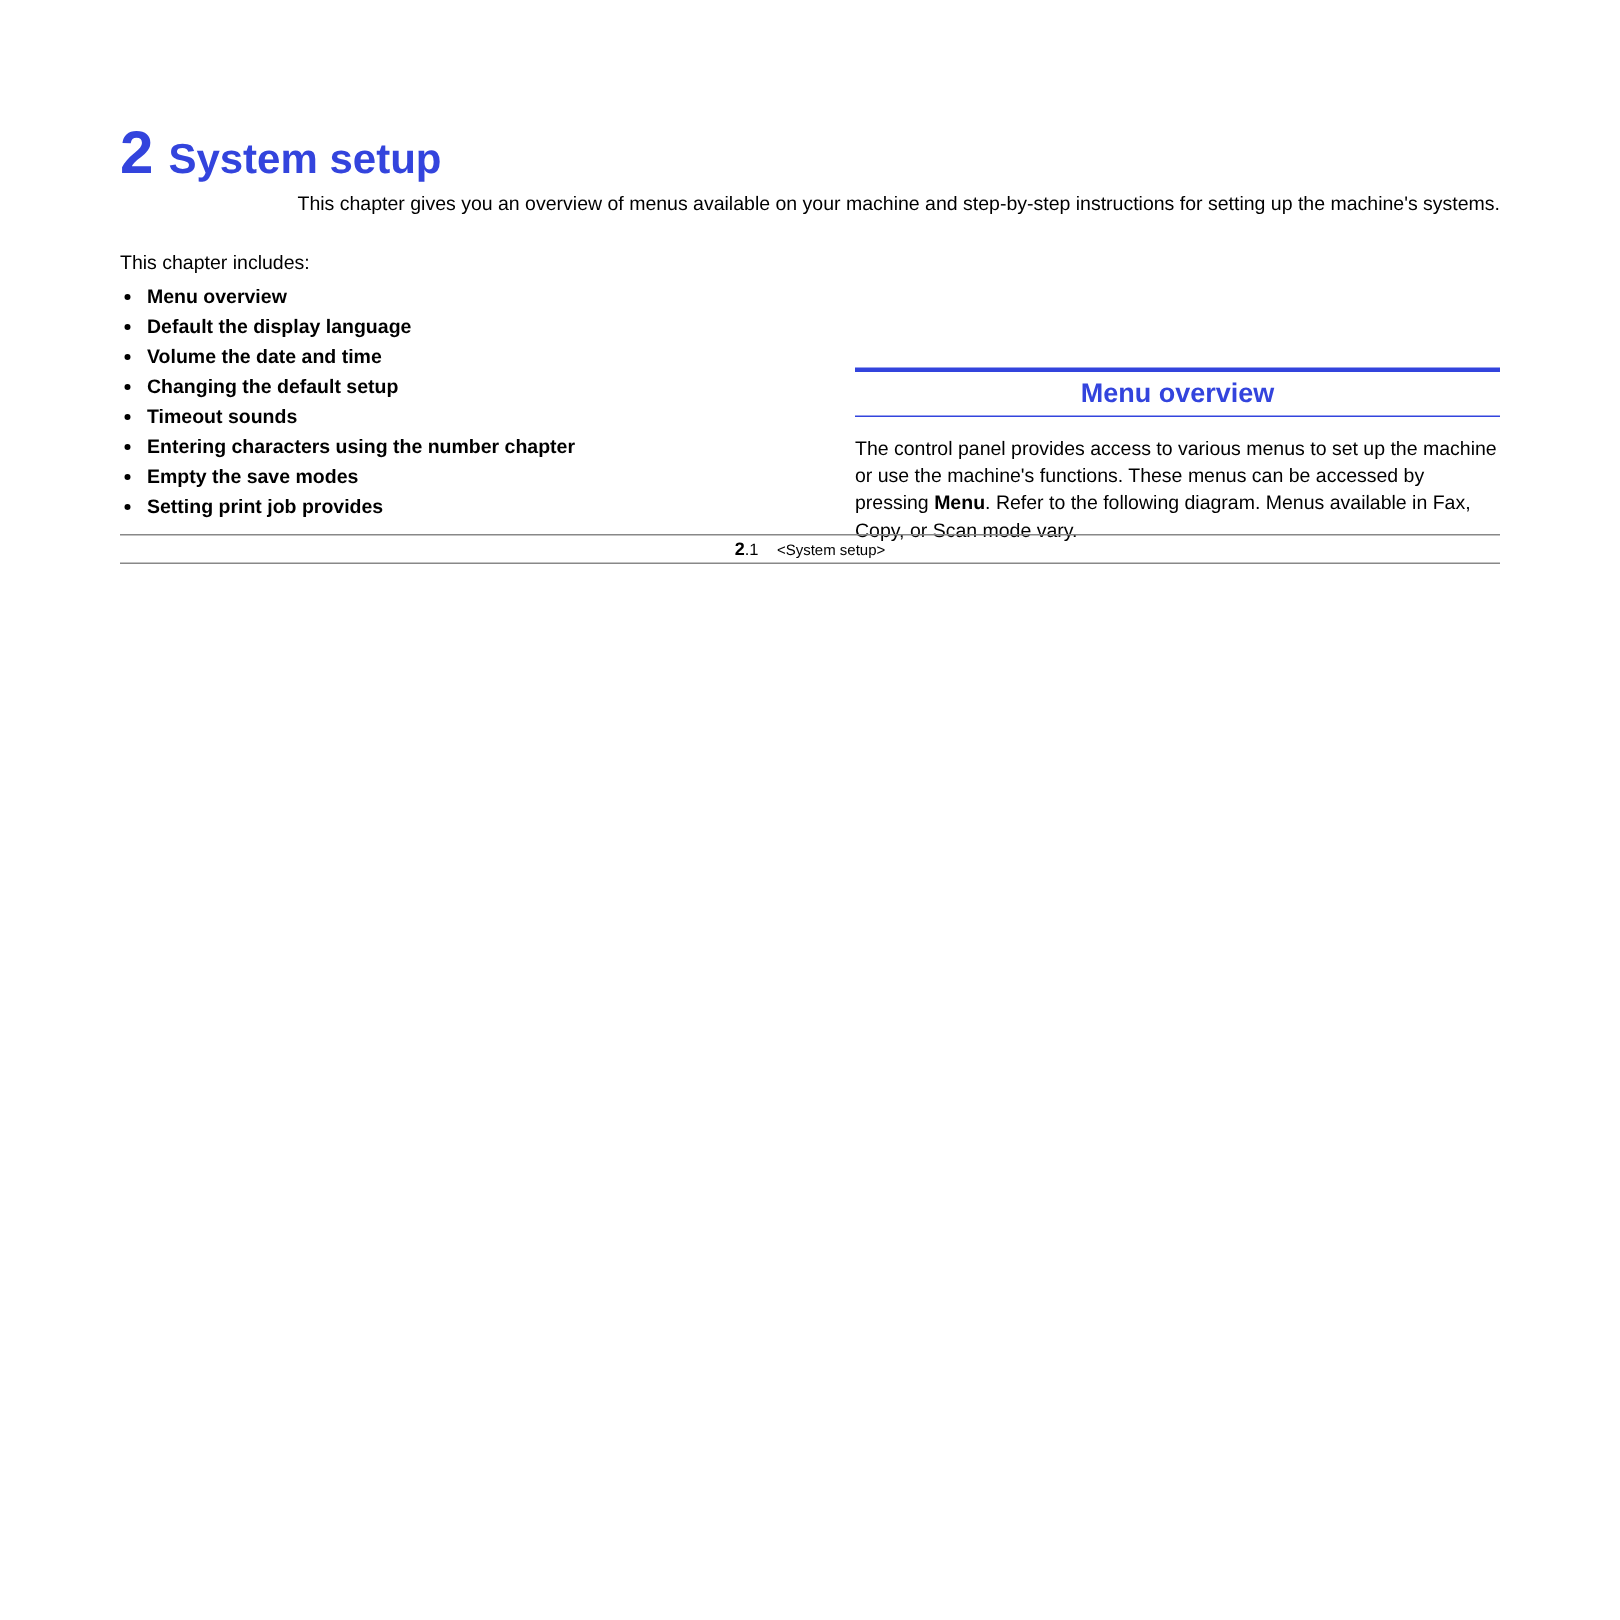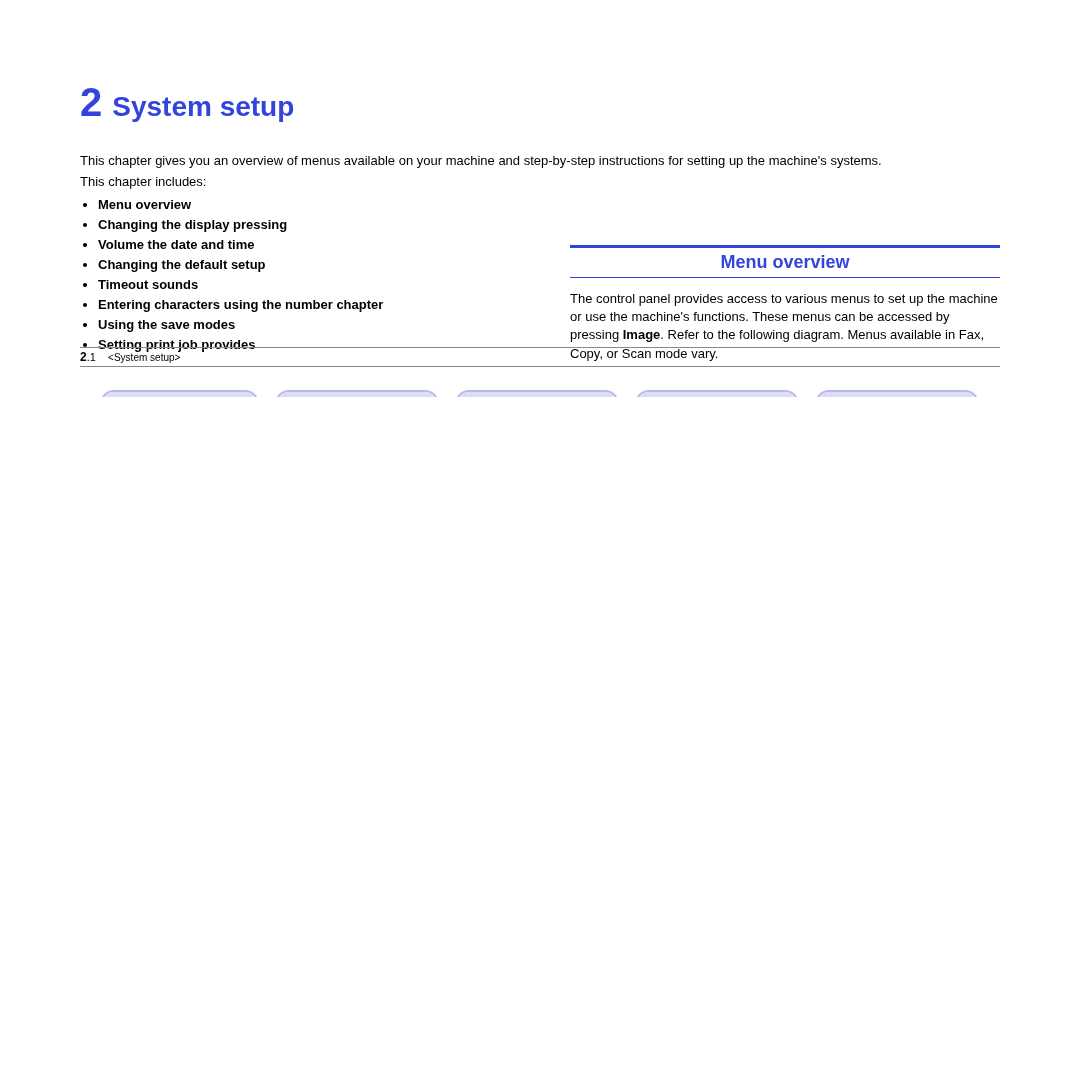--- a/index.html
+++ b/index.html
@@ -26,25 +26,26 @@
     color: #3344dd;
     font-size: 40px;
     font-weight: 700;
   }
   .chap-title {
     color: #3344dd;
     font-size: 28px;
     font-weight: 700;
   }
   .intro {
-    margin-top: 27px;
+    margin-top: 2px;
     line-height: 1.4;
+    text-align: right;
   }
   .includes {
-    margin-top: 4px;
+    margin-top: 22px;
   }
   ul.toc {
     margin: 8px 0 0 18px;
     padding: 0;
     list-style: disc;
     font-weight: 700;
     font-size: 13px;
   }
   ul.toc li {
     margin-bottom: 5px;
@@ -99,25 +100,25 @@
   .mbox-body {
     padding: 6px 10px 10px 10px;
   }
   .o  { color: #d9710f; font-weight: 700; display:block; }
   .k  { color: #000;    font-weight: 700; display:block; }
   .i1 { padding-left: 12px; }
 
   .footer {
     position: absolute;
     left: 80px;
-    bottom: 30px;
+    bottom: 14px;
     width: 920px;
     border-top: 1px solid #888;
     border-bottom: 1px solid #888;
-    text-align: left;
+    text-align: center;
     font-size: 11px;
     padding: 2px 0;
   }
   .footer b { font-weight: 700; font-size: 12px; }
 
   .connect-h {
     position: absolute;
     height: 4px;
     background: #000;
   }
@@ -136,33 +137,33 @@
     <span class="chap-num">2</span>
     <span class="chap-title">System setup</span>
   </div>
 
   <div class="intro">This chapter gives you an overview of menus available on your machine and step-by-step instructions for setting up the machine's systems.</div>
 
   <div class="includes">This chapter includes:</div>
 
   <ul class="toc">
     <li>Menu overview</li>
-    <li>Changing the display pressing</li>
+    <li>Default the display language</li>
     <li>Volume the date and time</li>
     <li>Changing the default setup</li>
     <li>Timeout sounds</li>
     <li>Entering characters using the number chapter</li>
-    <li>Using the save modes</li>
+    <li>Empty the save modes</li>
     <li>Setting print job provides</li>
   </ul>
 
   <div class="right-col">
     <div class="sect-head">Menu overview</div>
     <div class="sect-body">
-      <span>The control panel provides access to various menus to set up the machine or use the machine's functions. These menus can be accessed by pressing </span><b>Image</b><span>. Refer to the following diagram. Menus available in Fax, Copy, or Scan mode vary.</span>
+      <span>The control panel provides access to various menus to set up the machine or use the machine's functions. These menus can be accessed by pressing </span><b>Menu</b><span>. Refer to the following diagram. Menus available in Fax, Copy, or Scan mode vary.</span>
     </div>
   </div>
 
   <div class="diagram">
 
     <div class="connect-h" style="left:150px; top:22px; width:730px;"></div>
     <div class="connect-v" style="left:880px; top:22px; height:315px;"></div>
     <div class="connect-h" style="left:150px; top:335px; width:734px;"></div>
 
     <div class="mbox" style="left:0px; top:0px; width:155px;">

